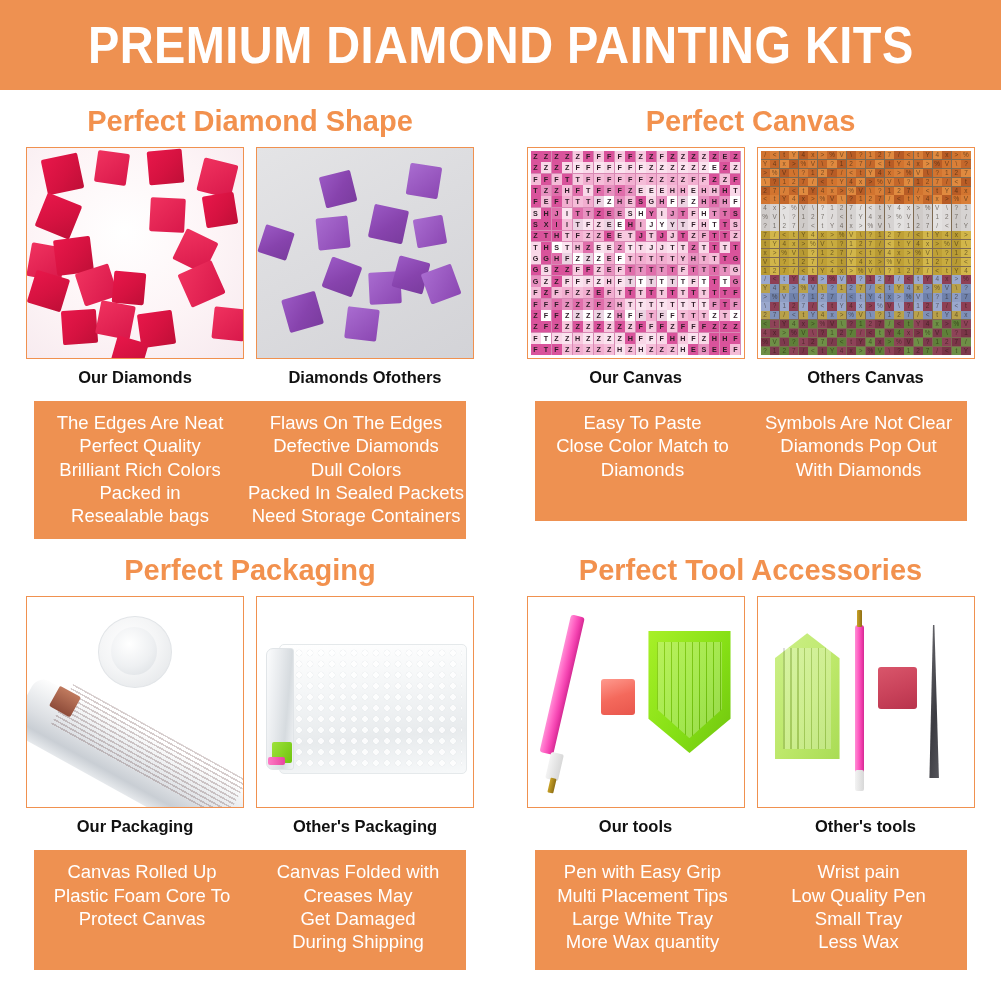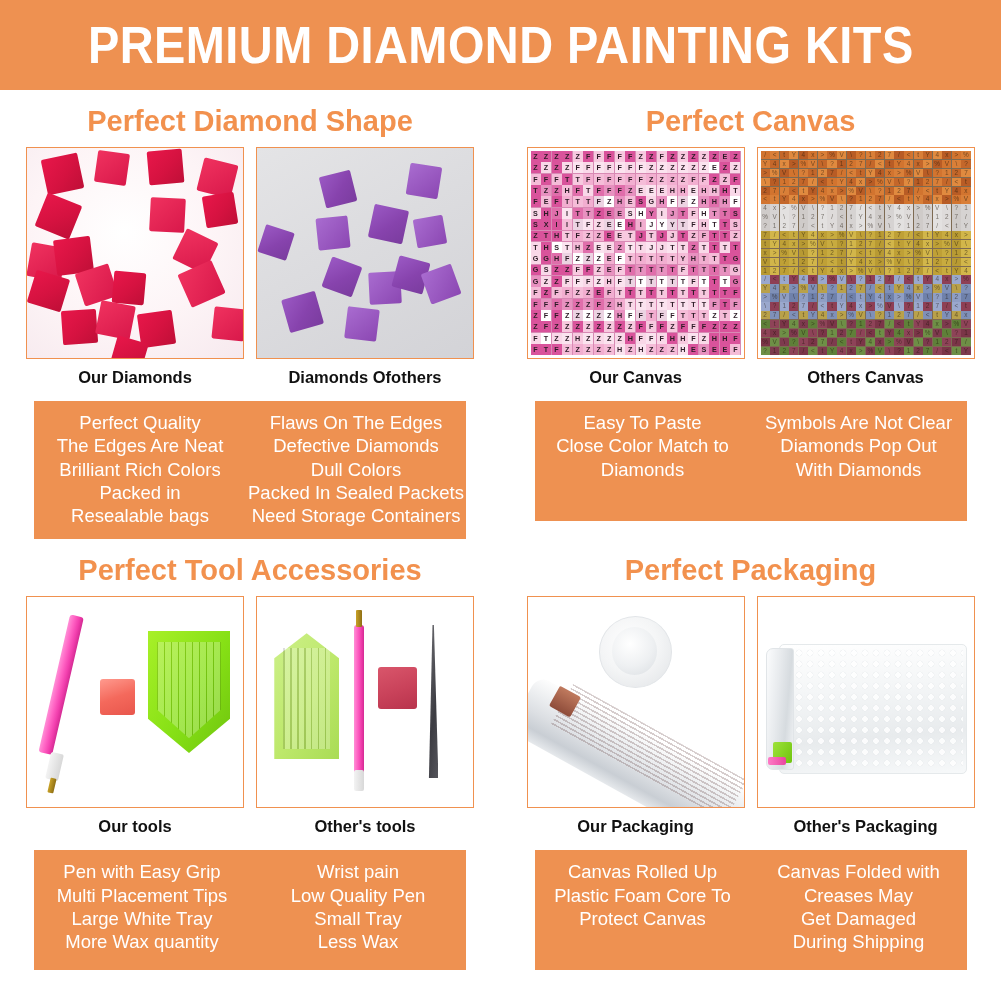--- a/index.html
+++ b/index.html
@@ -291,22 +291,22 @@
               <div class="sq pur2" style="left:41%;top:76%;width:15%;height:15%;transform:rotate(7deg)"></div>
             </div>
           </div>
           <div class="cap">Diamonds Ofothers</div>
         </div>
 
       </div>
 
       <div class="facts h1">
         <div class="facts-col">
+          <div>The Edges Are Neat</div>
           <div>Perfect Quality</div>
-          <div>The Edges Are Neat</div>
           <div>Brilliant Rich Colors</div>
           <div>Packed in</div>
           <div>Resealable bags</div>
         </div>
         <div class="facts-col">
           <div>Flaws On The Edges</div>
           <div>Defective Diamonds</div>
           <div>Dull Colors</div>
           <div>Packed In Sealed Packets</div>
           <div>Need Storage Containers</div>
@@ -1210,20 +1210,67 @@
         </div>
         <div class="facts-col">
           <div>Symbols Are Not Clear</div>
           <div>Diamonds Pop Out</div>
           <div>With Diamonds</div>
         </div>
       </div>
     </div>
 
     <div class="quad">
+      <div class="sec-title">Perfect Packaging</div>
+      <div class="photo-row">
+
+        <div class="photo-cell">
+          <div class="photo-frame">
+            <div class="art">
+              <div class="tube-cap-disc" style="left:33%;top:9%;width:34%;height:34%"></div>
+              <div class="tube-cap-cone" style="left:39%;top:14%;width:21%;height:23%"></div>
+              <div class="tube" style="left:-2%;top:35%;width:116%;height:30%;transform:rotate(29deg);transform-origin:0 50%"></div>
+              <div class="tube-print" style="left:16%;top:40%;width:92%;height:22%;transform:rotate(29deg);transform-origin:0 50%"></div>
+              <div class="tube-label" style="left:12%;top:44%;width:11%;height:11%;transform:rotate(29deg)"></div>
+            </div>
+          </div>
+          <div class="cap">Our Packaging</div>
+        </div>
+
+        <div class="photo-cell">
+          <div class="photo-frame">
+            <div class="art">
+              <div class="mailer" style="left:10%;top:22%;width:87%;height:62%"></div>
+              <div class="bubbles" style="left:12%;top:24%;width:83%;height:58%"></div>
+              <div class="mailer-roll" style="left:4%;top:24%;width:13%;height:58%"></div>
+              <div class="peek" style="left:7%;top:69%;width:9%;height:10%;background:linear-gradient(120deg,#9ee23a,#6fc40e)"></div>
+              <div class="peek" style="left:5%;top:76%;width:8%;height:4%;background:linear-gradient(90deg,#ff7ac6,#e8449f)"></div>
+            </div>
+          </div>
+          <div class="cap">Other's Packaging</div>
+        </div>
+
+      </div>
+
+      <div class="facts h2">
+        <div class="facts-col">
+          <div>Canvas Rolled Up</div>
+          <div>Plastic Foam Core To</div>
+          <div>Protect Canvas</div>
+        </div>
+        <div class="facts-col">
+          <div>Canvas Folded with</div>
+          <div>Creases May</div>
+          <div>Get Damaged</div>
+          <div>During Shipping</div>
+        </div>
+      </div>
+    </div>
+
+    <div class="quad">
       <div class="sec-title">Perfect Tool Accessories</div>
       <div class="photo-row">
 
         <div class="photo-cell">
           <div class="photo-frame">
             <div class="art">
               <div class="pen-body" style="left:20%;top:9%;width:6.5%;height:67%;transform:rotate(13deg);transform-origin:50% 0"></div>
               <div class="pen-tip" style="left:9.5%;top:74%;width:6%;height:13%;transform:rotate(13deg)"></div>
               <div class="pen-metal" style="left:10%;top:86%;width:2.6%;height:7%;transform:rotate(13deg)"></div>
               <div class="wax wax-pink" style="left:34%;top:39%;width:16%;height:17%"></div>
@@ -1260,61 +1307,14 @@
         </div>
         <div class="facts-col">
           <div>Wrist pain</div>
           <div>Low Quality Pen</div>
           <div>Small Tray</div>
           <div>Less Wax</div>
         </div>
       </div>
     </div>
 
-    <div class="quad">
-      <div class="sec-title">Perfect Packaging</div>
-      <div class="photo-row">
-
-        <div class="photo-cell">
-          <div class="photo-frame">
-            <div class="art">
-              <div class="tube-cap-disc" style="left:33%;top:9%;width:34%;height:34%"></div>
-              <div class="tube-cap-cone" style="left:39%;top:14%;width:21%;height:23%"></div>
-              <div class="tube" style="left:-2%;top:35%;width:116%;height:30%;transform:rotate(29deg);transform-origin:0 50%"></div>
-              <div class="tube-print" style="left:16%;top:40%;width:92%;height:22%;transform:rotate(29deg);transform-origin:0 50%"></div>
-              <div class="tube-label" style="left:12%;top:44%;width:11%;height:11%;transform:rotate(29deg)"></div>
-            </div>
-          </div>
-          <div class="cap">Our Packaging</div>
-        </div>
-
-        <div class="photo-cell">
-          <div class="photo-frame">
-            <div class="art">
-              <div class="mailer" style="left:10%;top:22%;width:87%;height:62%"></div>
-              <div class="bubbles" style="left:12%;top:24%;width:83%;height:58%"></div>
-              <div class="mailer-roll" style="left:4%;top:24%;width:13%;height:58%"></div>
-              <div class="peek" style="left:7%;top:69%;width:9%;height:10%;background:linear-gradient(120deg,#9ee23a,#6fc40e)"></div>
-              <div class="peek" style="left:5%;top:76%;width:8%;height:4%;background:linear-gradient(90deg,#ff7ac6,#e8449f)"></div>
-            </div>
-          </div>
-          <div class="cap">Other's Packaging</div>
-        </div>
-
-      </div>
-
-      <div class="facts h2">
-        <div class="facts-col">
-          <div>Canvas Rolled Up</div>
-          <div>Plastic Foam Core To</div>
-          <div>Protect Canvas</div>
-        </div>
-        <div class="facts-col">
-          <div>Canvas Folded with</div>
-          <div>Creases May</div>
-          <div>Get Damaged</div>
-          <div>During Shipping</div>
-        </div>
-      </div>
-    </div>
-
   </div>
 </div>
 
 </body></html>

